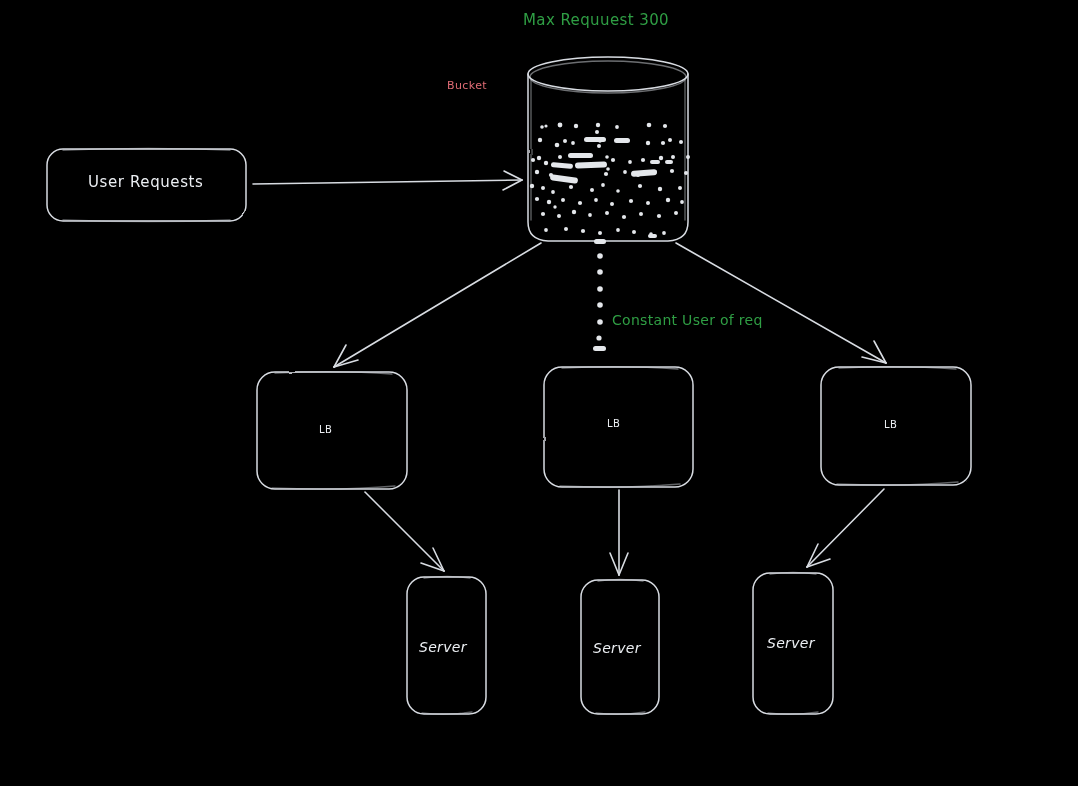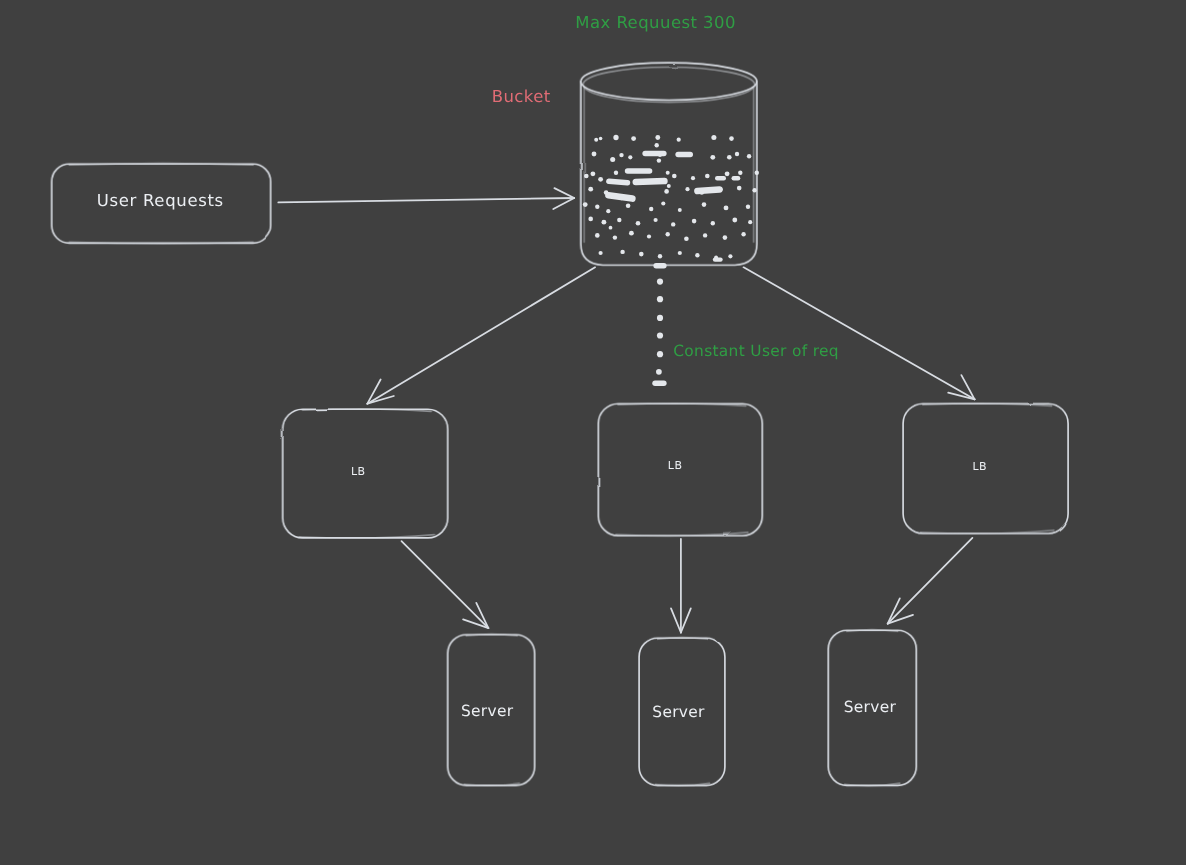--- a/index.html
+++ b/index.html
@@ -11,21 +11,21 @@
   body {
     width: 1078px;
     height: 786px;
     overflow: hidden;
     font-family: "DejaVu Sans", sans-serif;
   }
   #canvas-root {
     position: relative;
     width: 1078px;
     height: 786px;
-    background: #404040;
+    background: #000000;
   }
   svg.diagram-layer {
     position: absolute;
     top: 0;
     left: 0;
     width: 1078px;
     height: 786px;
     display: block;
   }
   .node-label {
@@ -49,20 +49,21 @@
     letter-spacing: 0.5px;
     color: #eceff3;
   }
   .lbl-lb-1 { left: 319px; top: 424px; }
   .lbl-lb-2 { left: 607px; top: 418px; }
   .lbl-lb-3 { left: 884px; top: 419px; }
   .lbl-server {
     font-size: 14px;
     letter-spacing: 0.3px;
     color: #eceff3;
+    font-style: italic;
   }
   .lbl-server-1 { left: 419px; top: 639px; }
   .lbl-server-2 { left: 593px; top: 640px; }
   .lbl-server-3 { left: 767px; top: 635px; }
   .lbl-annotation {
     position: absolute;
     font-family: "DejaVu Sans", sans-serif;
     white-space: nowrap;
     -webkit-user-select: none;
     user-select: none;
@@ -70,21 +71,21 @@
   .lbl-max-request {
     left: 523px;
     top: 11px;
     font-size: 15px;
     letter-spacing: 0.4px;
     color: #2f9e44;
   }
   .lbl-bucket {
     left: 447px;
     top: 79px;
-    font-size: 15px;
+    font-size: 11px;
     letter-spacing: 0.4px;
     color: #e06c75;
   }
   .lbl-constant-rate {
     left: 612px;
     top: 312px;
     font-size: 14px;
     letter-spacing: 0.3px;
     color: #2f9e44;
   }

